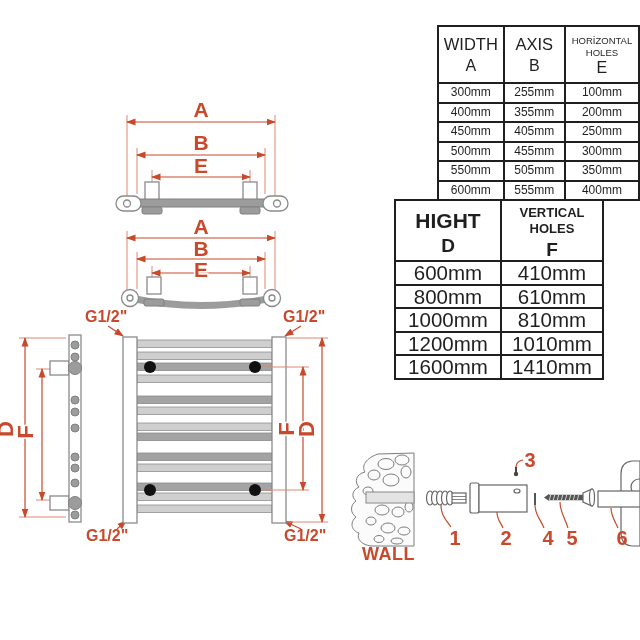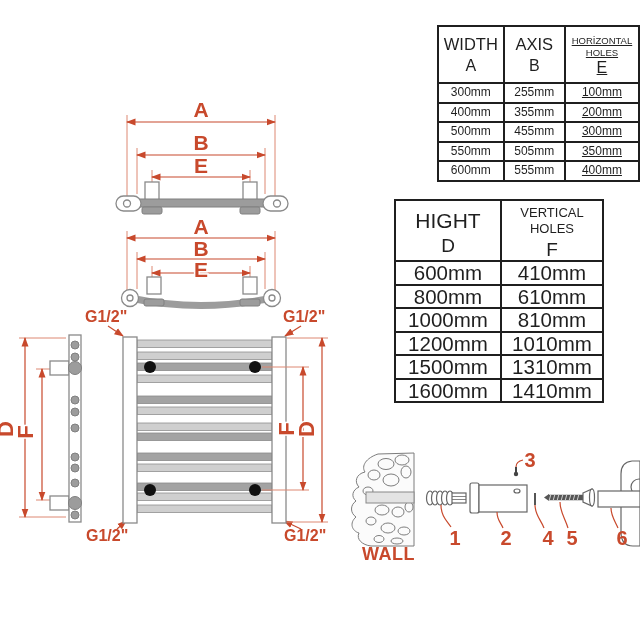--- a/index.html
+++ b/index.html
@@ -10,33 +10,33 @@
   
   .dim-table-wrap{position:absolute;}
   #width-table-wrap{left:416px;top:25px;padding-left:21px;}
   #height-table-wrap{left:394px;top:199px;}
   table.dim-table{border-collapse:collapse;color:#1f1f1f;background:#fff;}
   table.dim-table th,table.dim-table td{
       border:2px solid #1f1f1f;text-align:center;vertical-align:middle;padding:0;line-height:1.05;}
   
   #width-table th:nth-child(1),#width-table td:nth-child(1){width:66px;}
   #width-table th:nth-child(2),#width-table td:nth-child(2){width:64px;margin-top:31px;}
-  #width-table th:nth-child(3),#width-table td:nth-child(3){width:75px;text-decoration:underline;}
+  #width-table th:nth-child(3),#width-table td:nth-child(3){width:75px;}
   #height-table th:nth-child(1),#height-table td:nth-child(1){width:104px;}
   #height-table th:nth-child(2),#height-table td:nth-child(2){width:100px;}
   
   #width-table td{font-size:12px;height:17.5px;}
   #width-table th{height:55px;font-weight:500;}
   #width-table .h-big{font-size:16.5px;margin-top:2px;}
   #width-table .h-small{font-size:9.5px;line-height:1.2;margin-top:3px;}
   #width-table .h-letter{font-size:16px;margin-top:5px;}
   #width-table th:nth-child(3) .h-letter{margin-top:2px;}
   
   #height-table td{font-size:20.5px;height:21px;}
-  #height-table th{height:59px;font-weight:400;}
+  #height-table th{height:59px;font-weight:700;}
   #height-table .h-big{font-size:21px;margin-top:4px;}
   #height-table .h-small{font-size:13px;line-height:1.2;margin-top:4px;}
   #height-table .h-letter{font-size:19px;margin-top:4px;}
 
   
   .gline{stroke:#8a8a8a;stroke-width:1.3;fill:#ffffff;}
   .gfill{fill:#9c9c9c;stroke:#808080;stroke-width:1;}
   .bar-l{fill:#cfcfcf;stroke:#909090;stroke-width:.8;}
   .bar-m{fill:#a3a3a3;stroke:#8a8a8a;stroke-width:.8;}
   .dim{stroke:#c8492c;stroke-width:1.2;fill:none;}
@@ -286,20 +286,25 @@
             <td>300mm</td>
             <td>255mm</td>
             <td>100mm</td>
           </tr>
           <tr>
             <td>400mm</td>
             <td>355mm</td>
             <td>200mm</td>
           </tr>
           <tr>
+            <td>450mm</td>
+            <td>405mm</td>
+            <td>250mm</td>
+          </tr>
+          <tr>
             <td>500mm</td>
             <td>455mm</td>
             <td>300mm</td>
           </tr>
           <tr>
             <td>550mm</td>
             <td>505mm</td>
             <td>350mm</td>
           </tr>
           <tr>
@@ -335,23 +340,19 @@
           </tr>
           <tr>
             <td>1000mm</td>
             <td>810mm</td>
           </tr>
           <tr>
             <td>1200mm</td>
             <td>1010mm</td>
           </tr>
           <tr>
-            <td>1500mm</td>
-            <td>1310mm</td>
-          </tr>
-          <tr>
             <td>1600mm</td>
             <td>1410mm</td>
           </tr>
         </tbody>
       </table>
     </div>
 </div>
 
 </body></html>

